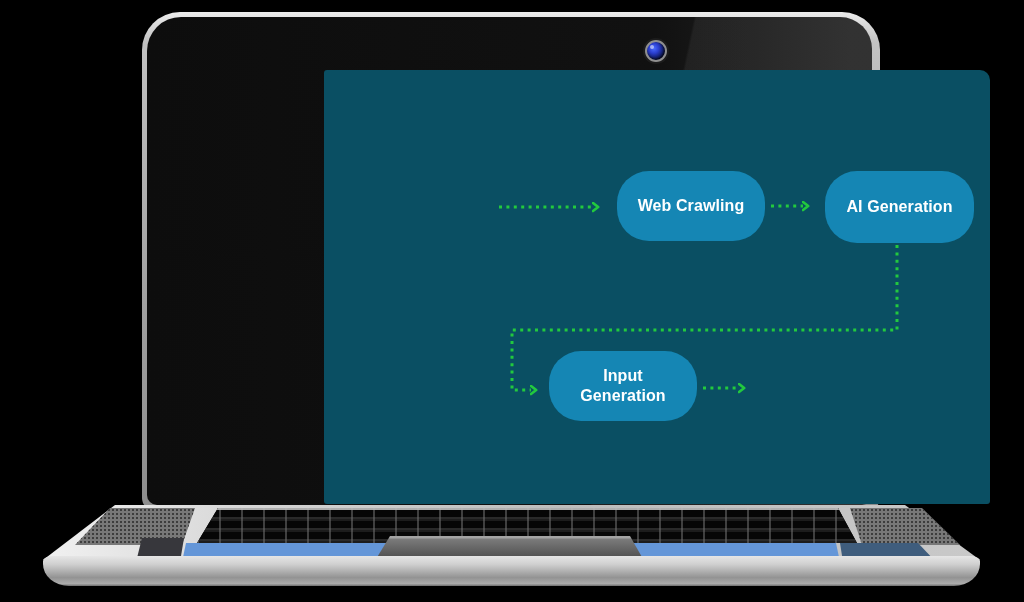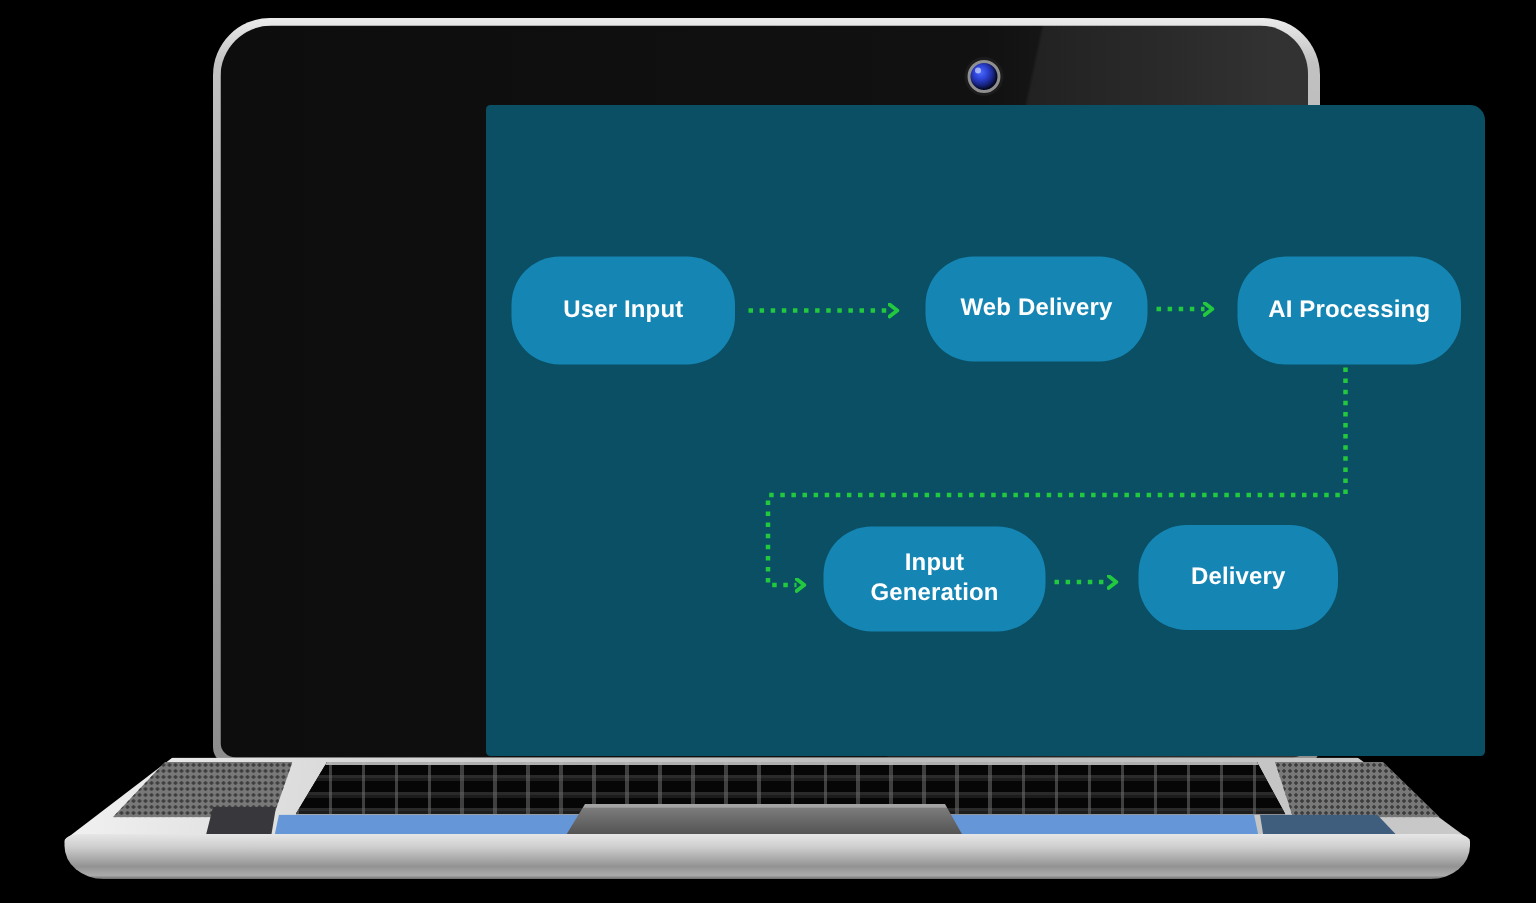--- a/index.html
+++ b/index.html
@@ -120,34 +120,28 @@
             <marker id="arrowhead" markerWidth="9" markerHeight="12" refX="1" refY="5" orient="auto" markerUnits="userSpaceOnUse">
               <path d="M1,1 L6.2,5 L1,9"></path>
             </marker>
           </defs>
           <path d="M175,137 H269" marker-end="url(#arrowhead)"></path>
           <path d="M447,136 H479" marker-end="url(#arrowhead)"></path>
           <path d="M573,175 V260 H188 V320 H207" marker-end="url(#arrowhead)"></path>
           <path d="M379,318 H415" marker-end="url(#arrowhead)"></path>
         </svg>
 
-        <div class="node n1">
-          <span>User Input</span>
-        </div>
         <div class="node n2">
-          <span>Web Delivery</span>
+          <span>Web Crawling</span>
         </div>
         <div class="node n3">
-          <span>AI Processing</span>
+          <span>AI Generation</span>
         </div>
         <div class="node n4">
           <span>Input Generation</span>
-        </div>
-        <div class="node n5">
-          <span>Delivery</span>
         </div>
 
       </div>
     </div>
     <div class="webcam"></div>
   </div>
 
   <div>
     <div class="deck"></div>
     <div class="speaker left"></div>

